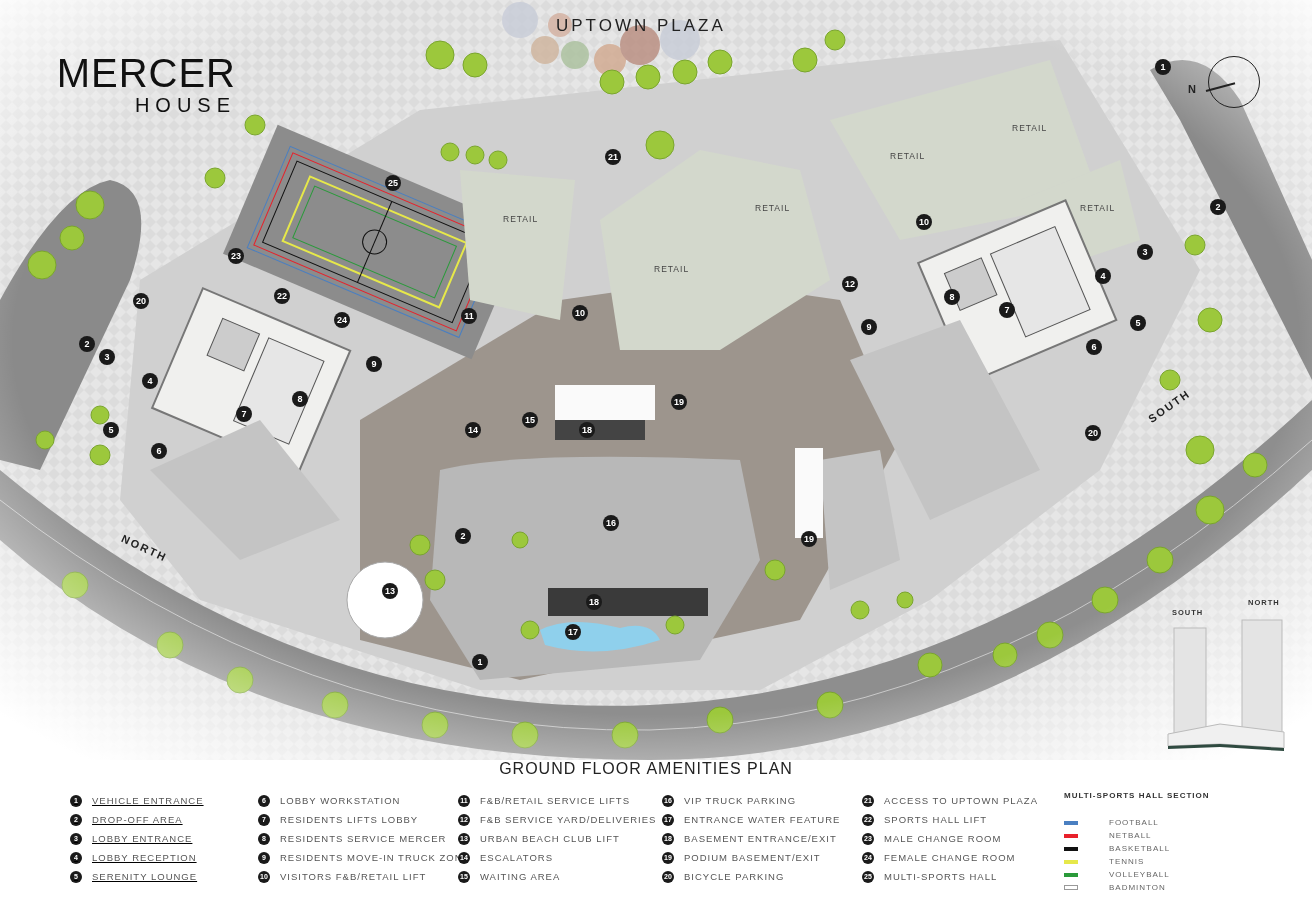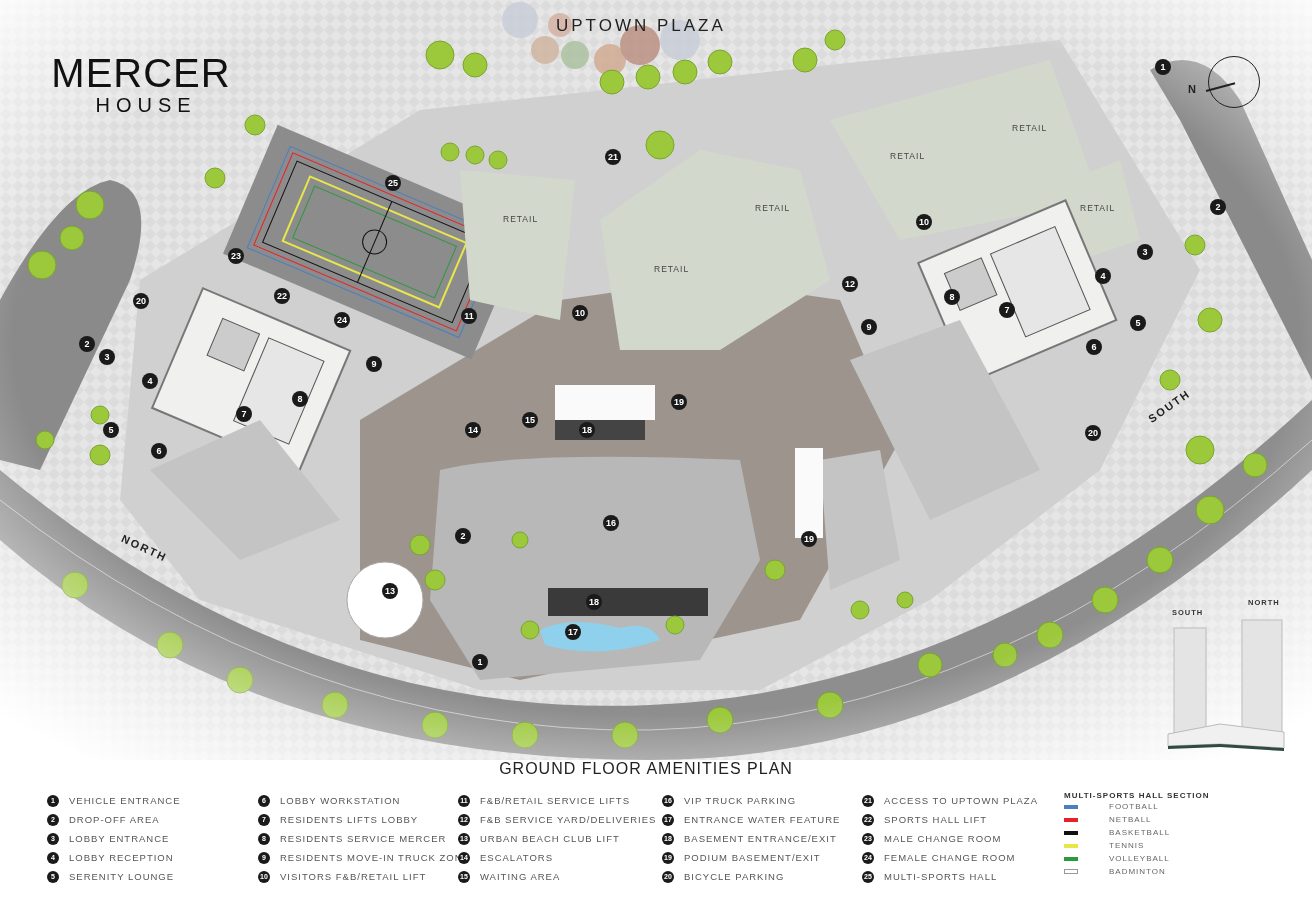--- a/index.html
+++ b/index.html
@@ -1,35 +1,35 @@
 <!DOCTYPE html>
 <html><head>
 <meta charset="utf-8">
 <style>
   html,body{margin:0;padding:0;}
   body{width:1312px;height:900px;position:relative;overflow:hidden;background:#ffffff;font-family:"Liberation Sans","DejaVu Sans",sans-serif;}
   .plan{position:absolute;left:0;top:0;width:1312px;height:760px;}
-  .logo{position:absolute;left:46px;top:52px;width:190px;text-align:center;color:#111;}
+  .logo{position:absolute;left:46px;top:52px;width:190px;text-align:right;color:#111;}
   .logo .main{font-size:40px;font-weight:400;letter-spacing:1px;line-height:42px;display:block;}
   .logo .sub{font-size:20px;letter-spacing:6px;line-height:22px;display:block;margin-left:10px;}
   .uptown{position:absolute;left:556px;top:16px;font-size:17px;letter-spacing:3px;color:#222;text-align:center;}
   .compass{position:absolute;left:1188px;top:56px;width:72px;height:52px;}
   .compass .n{position:absolute;left:0;top:27px;font-size:11px;font-weight:700;color:#222;}
   .compass .ring{position:absolute;left:20px;top:0;width:50px;height:50px;border:1.5px solid #222;border-radius:50%;}
   .compass .needle{position:absolute;left:18px;top:34px;width:30px;height:2px;background:#222;transform:rotate(-15deg);transform-origin:left center;}
   .marker{position:absolute;width:16px;height:16px;margin-left:-8px;margin-top:-8px;border-radius:50%;background:#1a1a1a;color:#fff;font-size:9px;font-weight:700;line-height:16px;text-align:center;}
   .label{position:absolute;font-size:8.5px;letter-spacing:1px;color:#444;}
   .street{position:absolute;font-size:11px;letter-spacing:2px;color:#222;font-weight:700;}
   .title{position:absolute;left:0;width:1292px;top:760px;text-align:center;font-size:16px;letter-spacing:1px;color:#222;}
   .legend-col{position:absolute;top:791px;}
   .legend-item{display:flex;align-items:center;height:19px;}
   .legend-item .num{width:12px;height:12px;border-radius:50%;background:#1a1a1a;color:#fff;font-size:7px;font-weight:700;line-height:12px;text-align:center;margin-right:10px;}
   .legend-item .txt{font-size:9.5px;letter-spacing:1px;color:#555;}
   .sports{position:absolute;left:1064px;top:791px;}
-  .sports .head{font-size:8px;font-weight:700;letter-spacing:1px;color:#333;margin-bottom:0;}
+  .sports .head{font-size:8px;font-weight:700;letter-spacing:1px;color:#333;margin-bottom:16px;}
   .sports .row{display:flex;align-items:center;height:13px;}
   .sports .sw{width:14px;height:4px;margin-right:10px;}
   .sports .sw.outline{border:1px solid #999;height:3px;width:12px;}
   .sports .lab{font-size:8px;letter-spacing:1px;color:#666;padding-left:21px;}
   .tower{position:absolute;left:1160px;top:596px;width:130px;height:160px;}
   .tower .s{position:absolute;left:12px;top:12px;font-size:7.5px;font-weight:700;letter-spacing:1px;color:#333;}
   .tower .nn{position:absolute;left:88px;top:2px;font-size:7.5px;font-weight:700;letter-spacing:1px;color:#333;}
 </style>
 </head>
 <body>
@@ -234,21 +234,21 @@
       <rect x="14" y="32" width="32" height="110" fill="#e4e4e4" stroke="#bbb"></rect>
       <rect x="82" y="24" width="40" height="118" fill="#e4e4e4" stroke="#bbb"></rect>
       <path d="M8 138 L60 128 L124 136 L124 152 L60 148 L8 150Z" fill="#f0f0f0" stroke="#bbb"></path>
       <path d="M8 150 L60 148 L124 152 L124 155 L60 151 L8 153Z" fill="#2f4a40"></path>
     </svg>
   </div>
 </div>
 
 <div class="title">GROUND FLOOR AMENITIES PLAN</div>
 
-<div class="legend-col" style="left:47px;">
+<div class="legend-col" style="left:70px;text-decoration:underline;">
   <div class="legend-item">
       <span class="num">1</span>
       <span class="txt">VEHICLE ENTRANCE</span>
     </div>
   <div class="legend-item">
       <span class="num">2</span>
       <span class="txt">DROP-OFF AREA</span>
     </div>
   <div class="legend-item">
       <span class="num">3</span>

